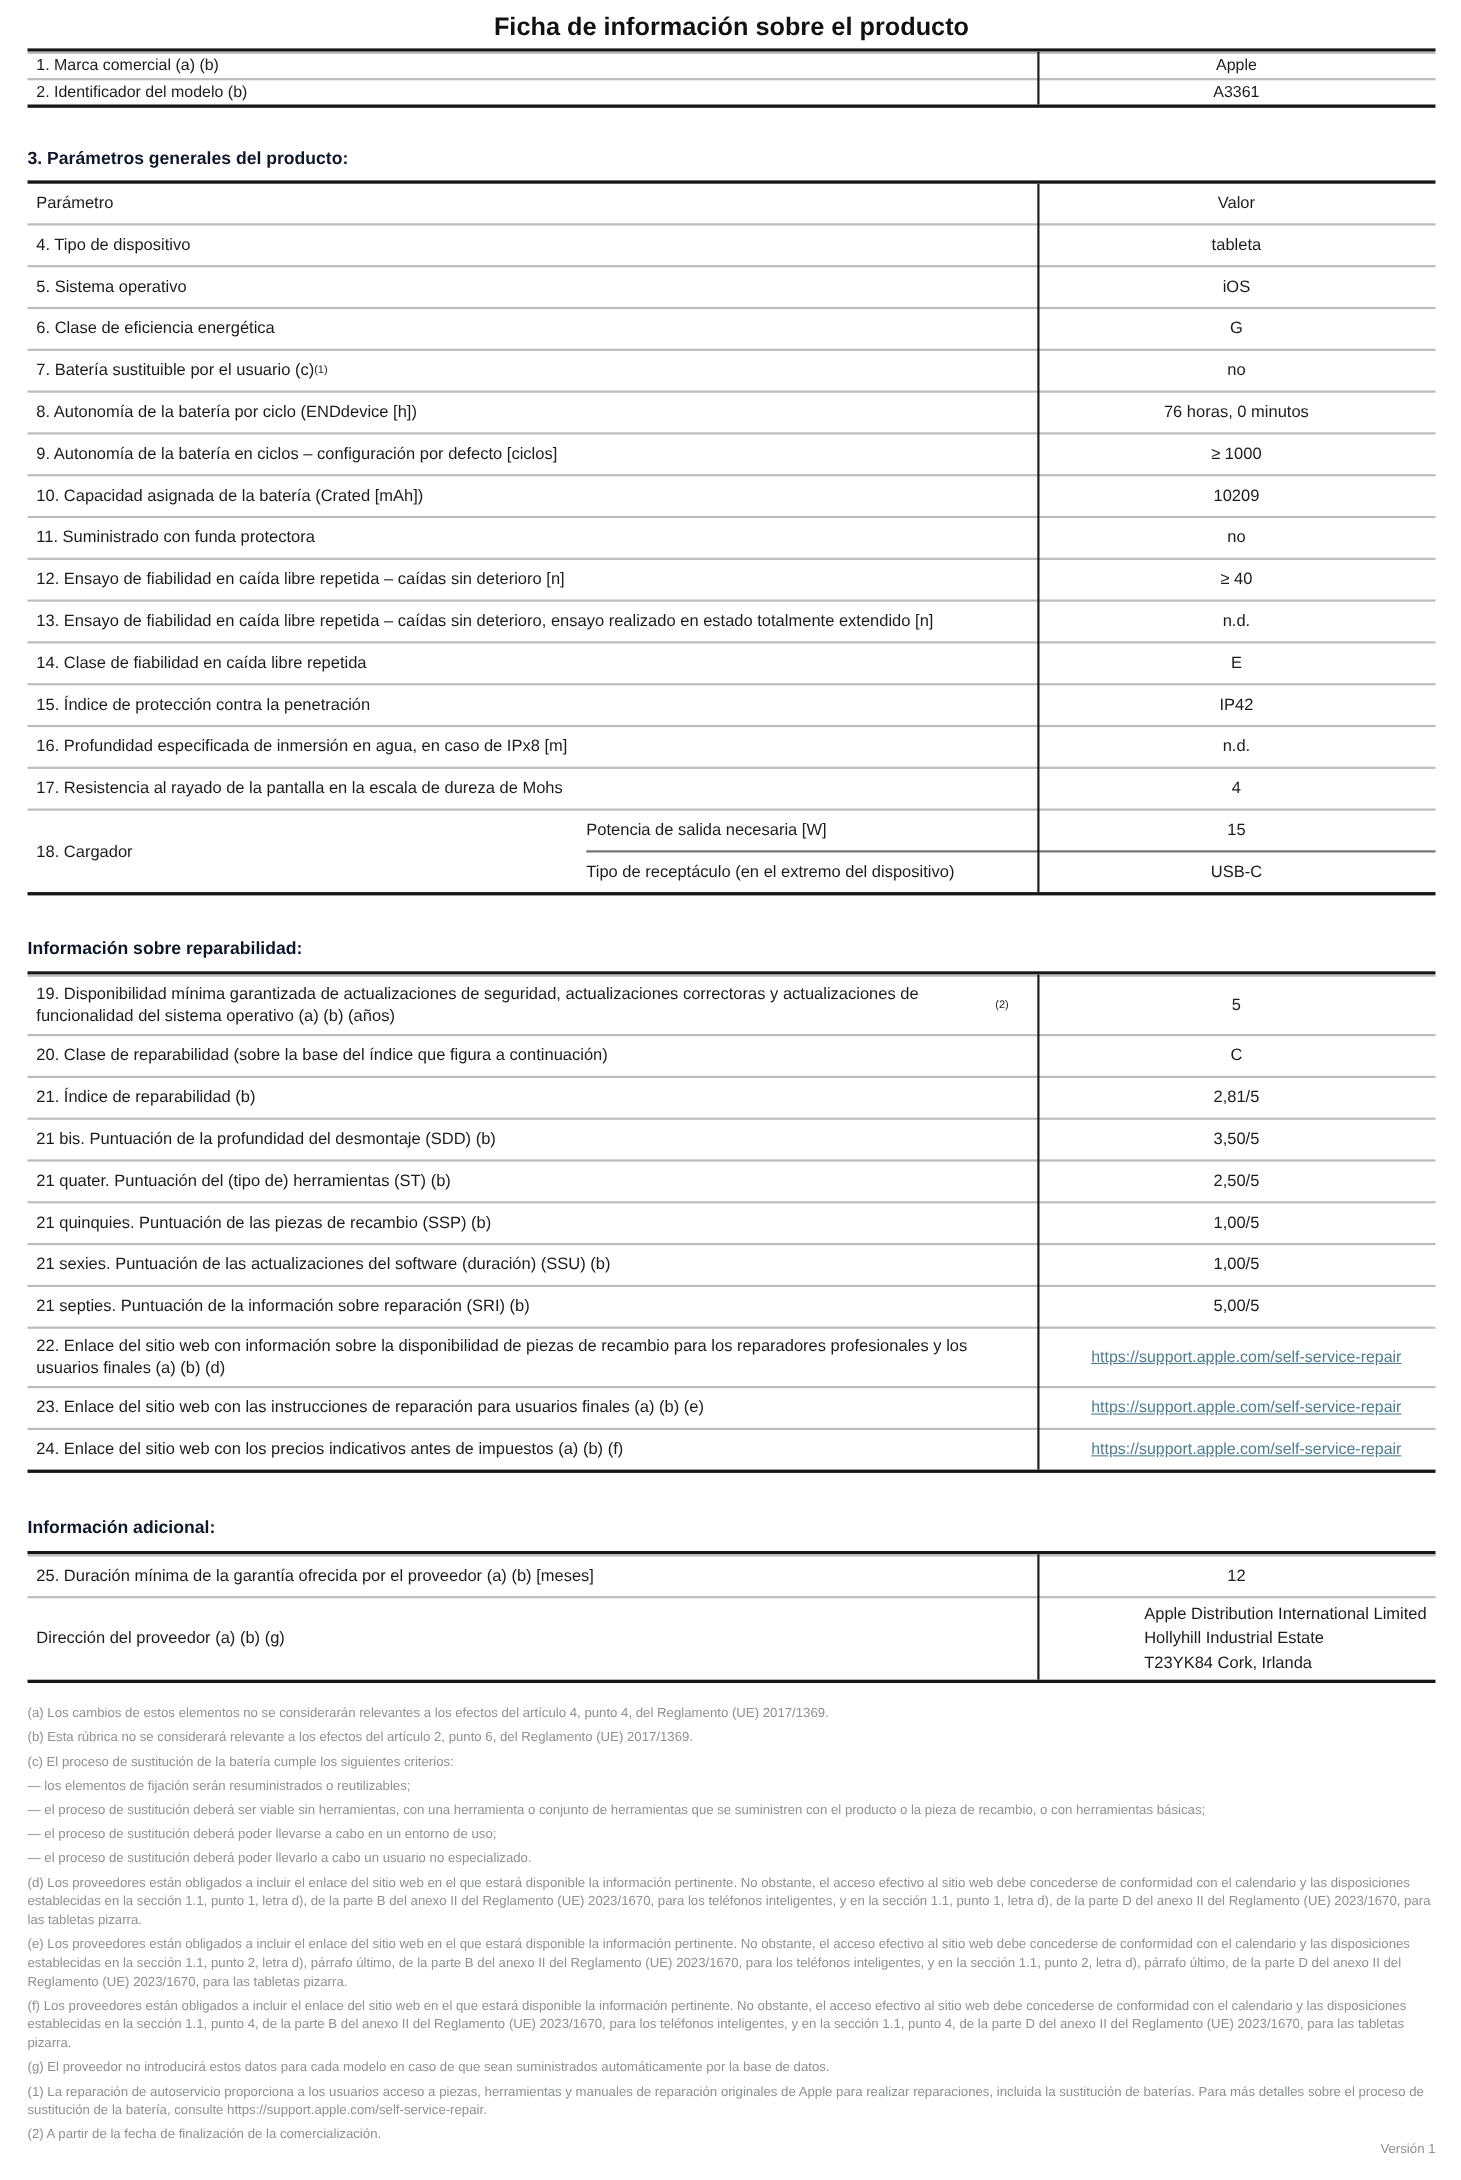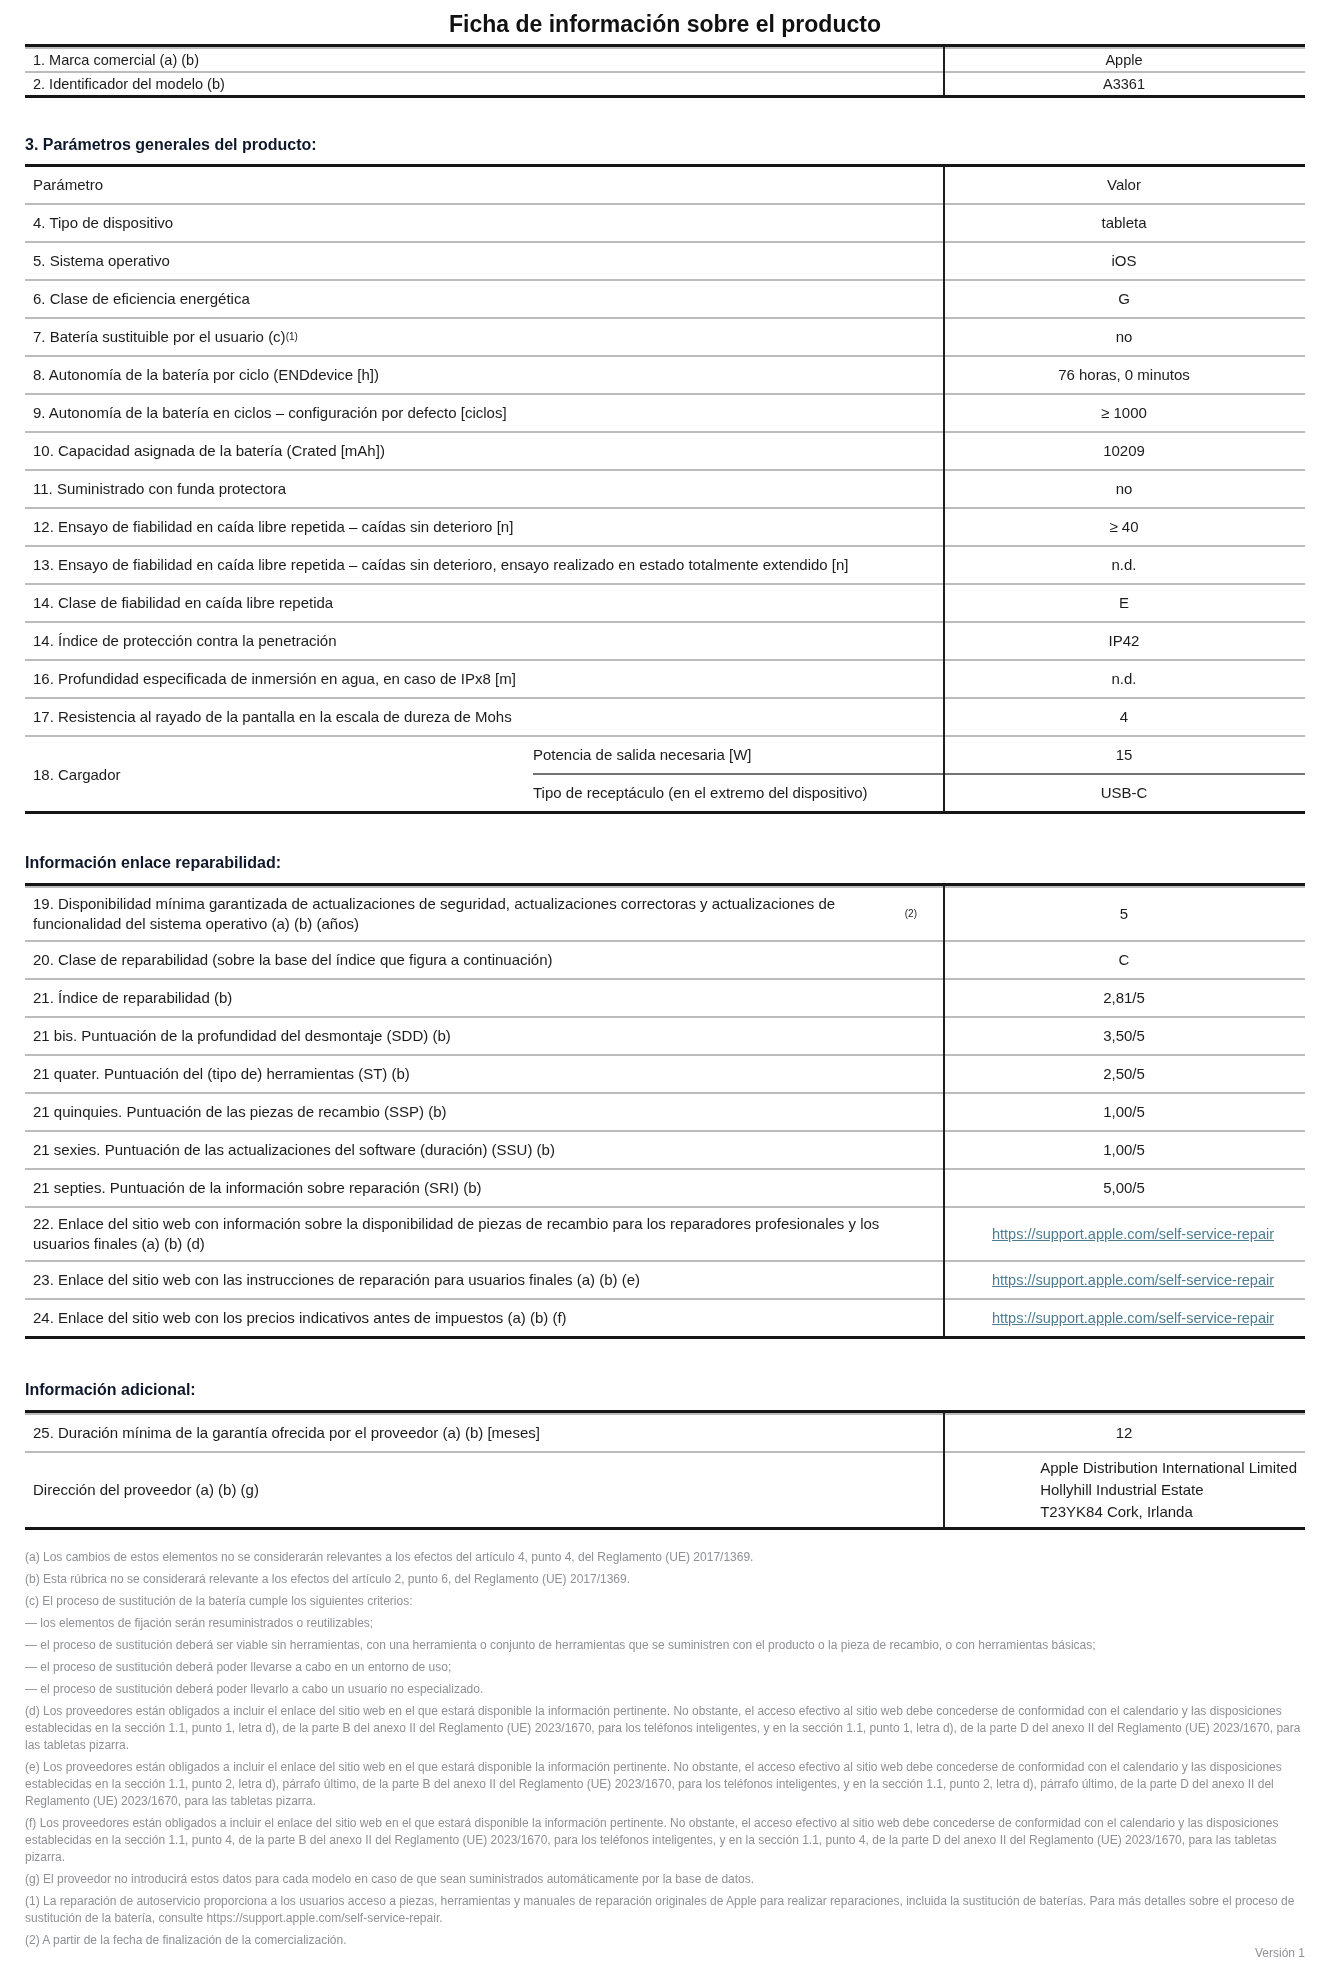--- a/index.html
+++ b/index.html
@@ -124,21 +124,21 @@
         </div>
         <div class="row">
           <div class="cell-label">13. Ensayo de fiabilidad en caída libre repetida – caídas sin deterioro, ensayo realizado en estado totalmente extendido [n]</div>
           <div class="cell-value">n.d.</div>
         </div>
         <div class="row">
           <div class="cell-label">14. Clase de fiabilidad en caída libre repetida</div>
           <div class="cell-value">E</div>
         </div>
         <div class="row">
-          <div class="cell-label">14. Índice de protección contra la penetración</div>
+          <div class="cell-label">15. Índice de protección contra la penetración</div>
           <div class="cell-value">IP42</div>
         </div>
         <div class="row">
           <div class="cell-label">16. Profundidad especificada de inmersión en agua, en caso de IPx8 [m]</div>
           <div class="cell-value">n.d.</div>
         </div>
         <div class="row">
           <div class="cell-label">17. Resistencia al rayado de la pantalla en la escala de dureza de Mohs</div>
           <div class="cell-value">4</div>
         </div>
@@ -151,21 +151,21 @@
             </div>
             <div class="subrow">
               <div class="sub-label">Tipo de receptáculo (en el extremo del dispositivo)</div>
               <div class="cell-value">USB-C</div>
             </div>
           </div>
         </div>
       </div>
   </div>
 
-  <h2 class="section-heading h-repair">Información enlace reparabilidad:</h2>
+  <h2 class="section-heading h-repair">Información sobre reparabilidad:</h2>
 
   <div class="tbl">
     <div class="vline"></div>
     <div id="repair-table-body">
         <div class="row">
           <div class="cell-label">19. Disponibilidad mínima garantizada de actualizaciones de seguridad, actualizaciones correctoras y actualizaciones de funcionalidad del sistema operativo (a) (b) (años) <sup>(2)</sup></div>
           <div class="cell-value">5</div>
         </div>
         <div class="row">
           <div class="cell-label">20. Clase de reparabilidad (sobre la base del índice que figura a continuación)</div>

